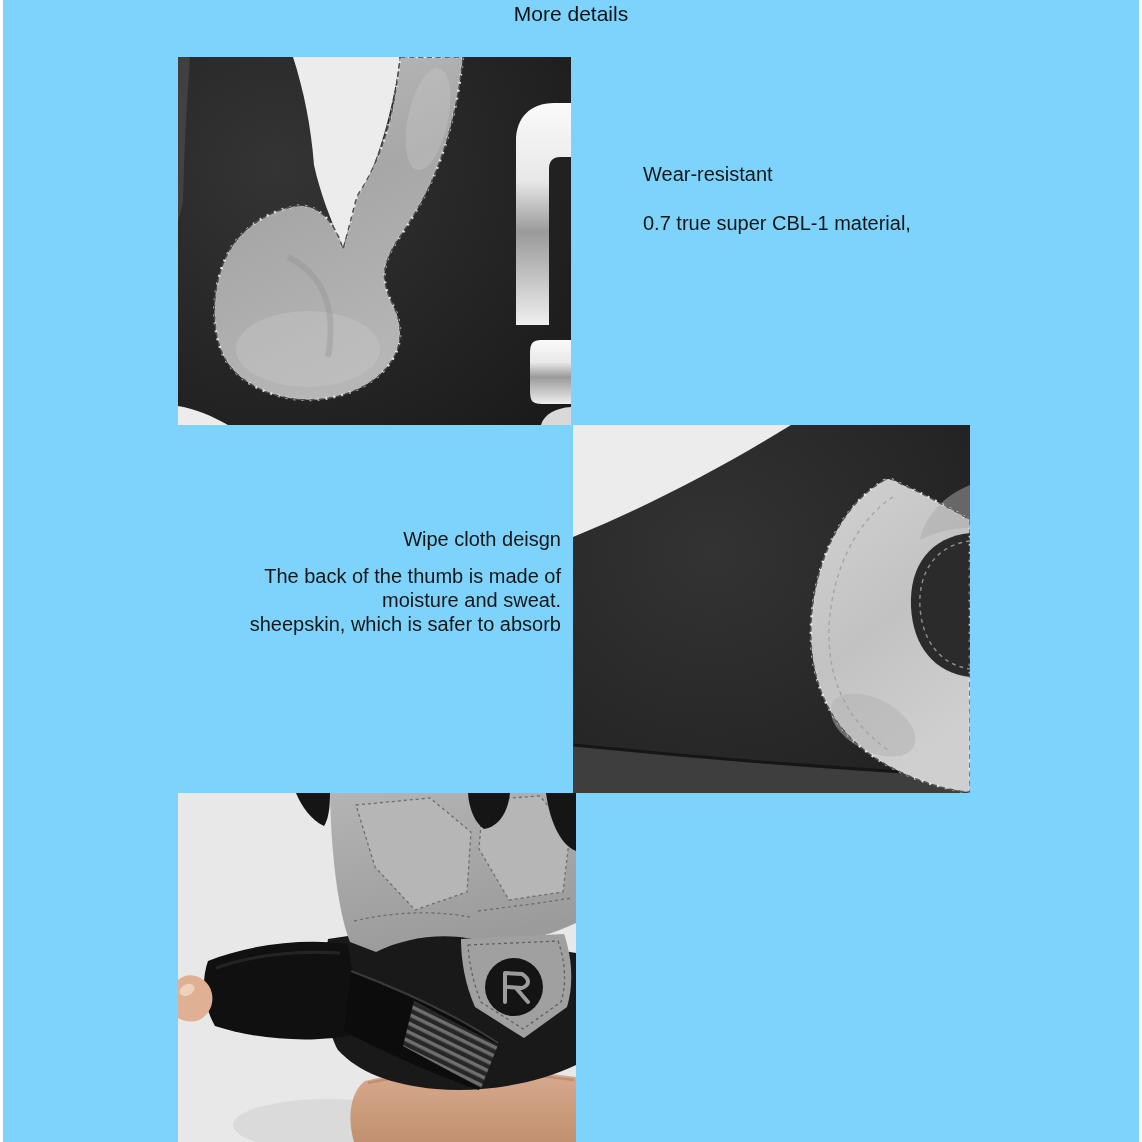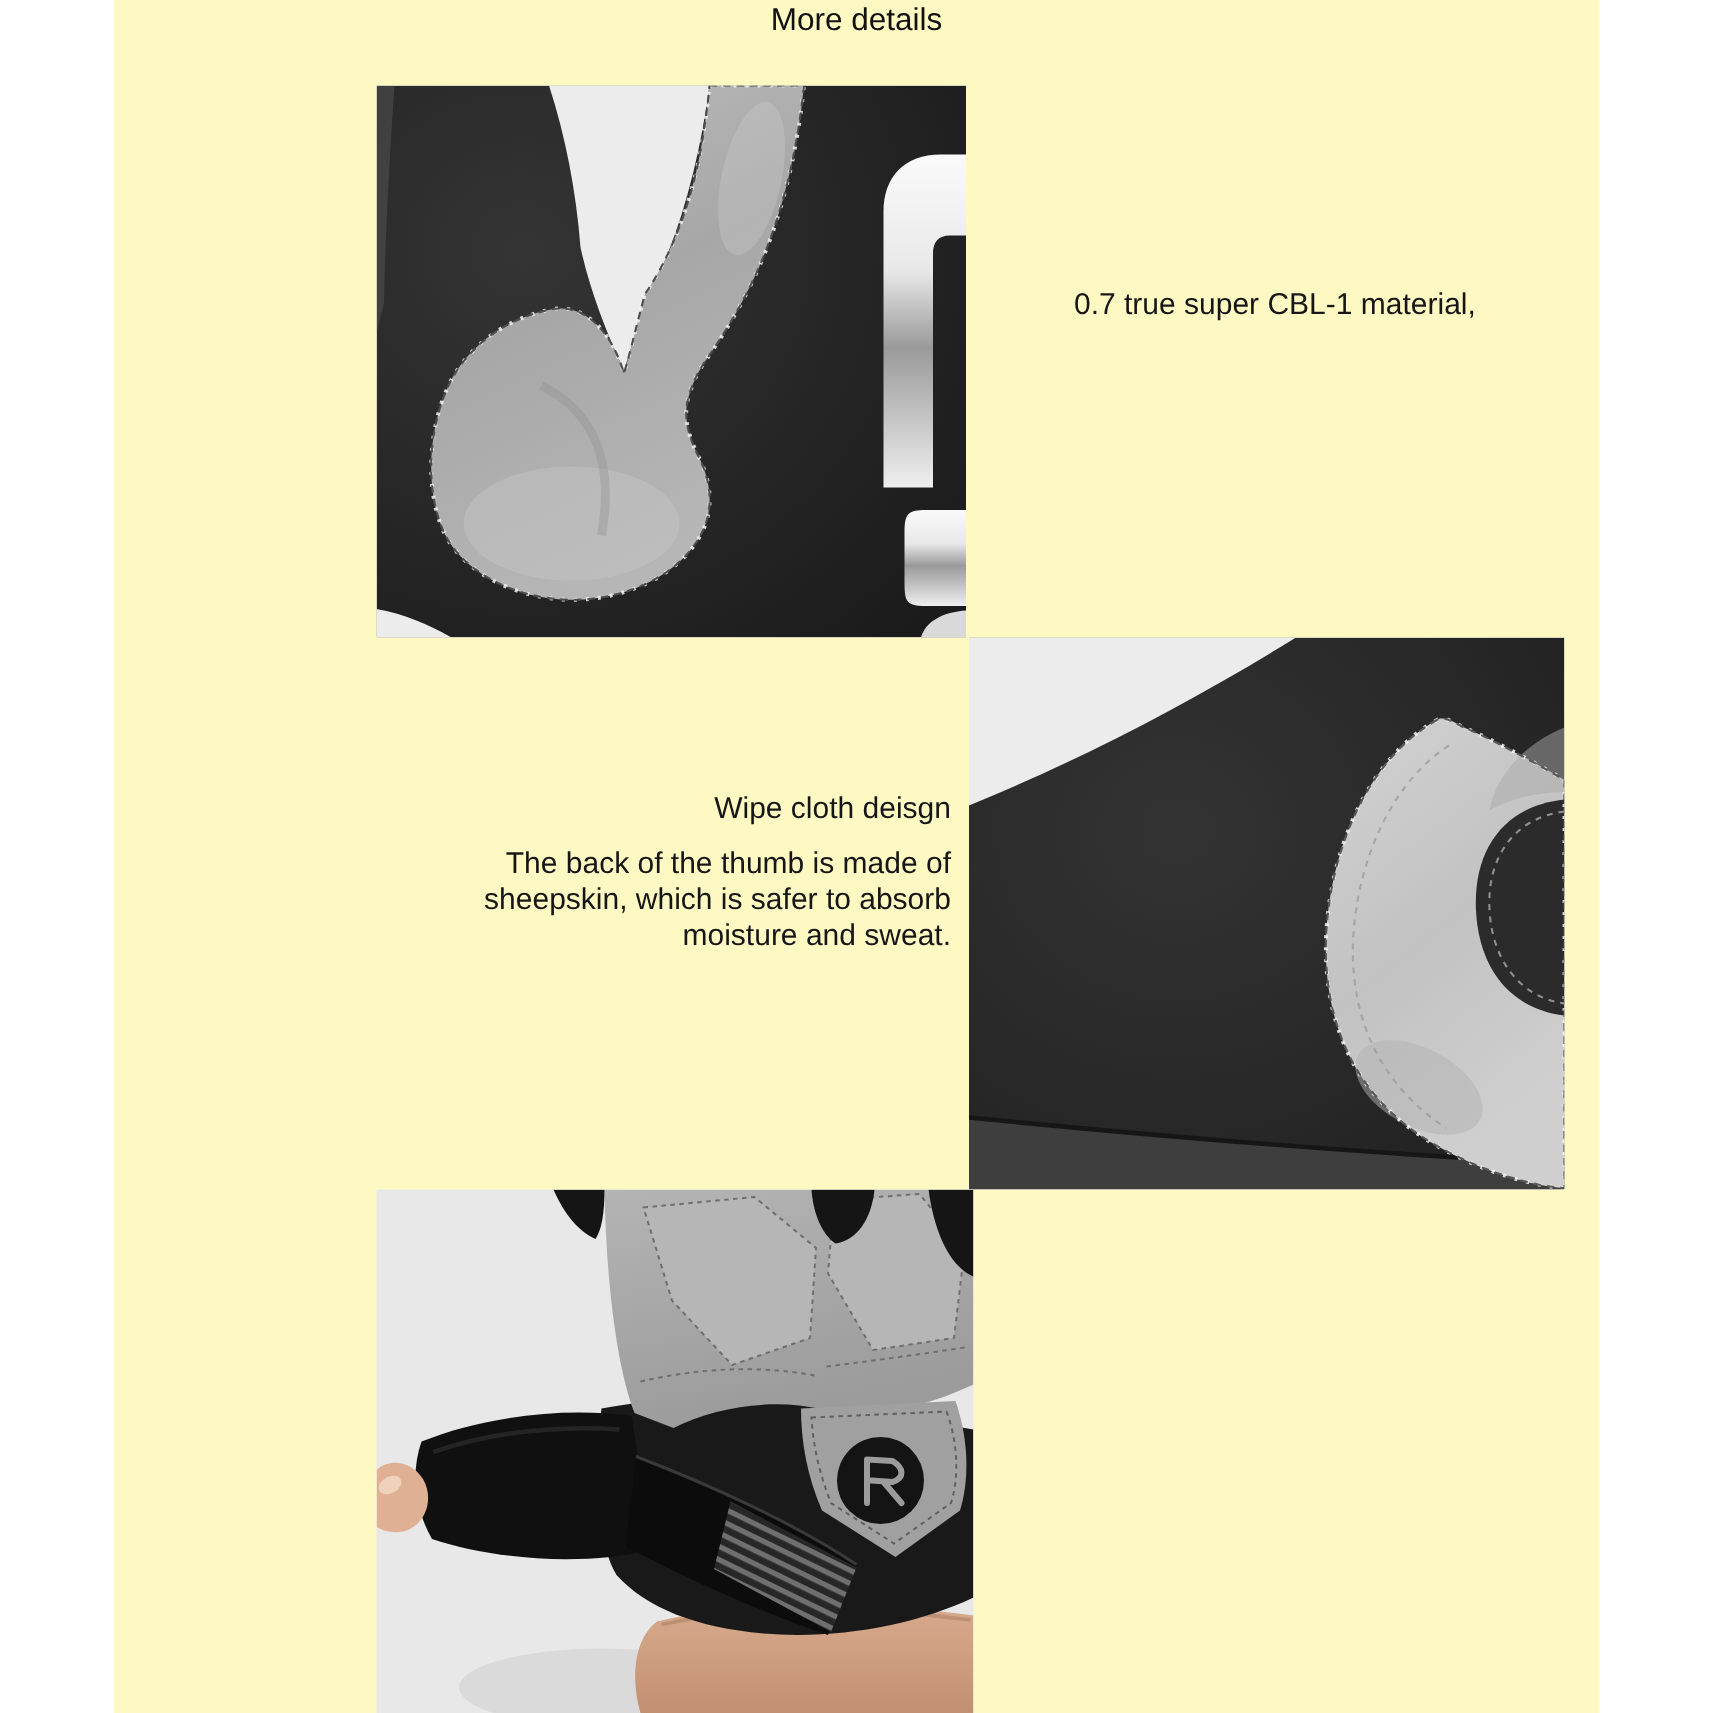--- a/index.html
+++ b/index.html
@@ -1,18 +1,18 @@
 <!DOCTYPE html>
 <html><head>
 <meta charset="utf-8">
 <style>
   html,body{margin:0;padding:0;background:#ffffff;}
   .page{
-    position:relative;width:990px;height:1142px;margin:0 auto;
-    background:#fef9c3;overflow:hidden;
+    position:relative;width:1136px;height:1142px;margin:0 auto;
+    background:#7dd3fc;overflow:hidden;
     font-family:"Liberation Sans","DejaVu Sans",sans-serif;
     color:#1c1c1c;
   }
   .page-title{
     position:absolute;top:1px;left:0;right:0;
     text-align:center;font-size:21px;line-height:26px;font-weight:400;color:#111;
   }
   .photo{position:absolute;overflow:hidden;background:#ececec;}
   .photo svg{display:block;width:100%;height:100%;}
   .photo-1{left:175px;top:57px;width:393px;height:368px;}
@@ -83,20 +83,21 @@
         <path d="M376,46 C352,46 338,61 338,84 L338,268 L371,268 L371,112
                  C371,104 375,100 382,100 L393,100 L393,46 Z" fill="url(#g1-silver)"></path>
         <path d="M366,283 L393,283 L393,347 L366,347 C353,347 352,344 352,331
                  L352,297 C352,285 355,283 366,283 Z" fill="url(#g1-silver)"></path>
         <path d="M363,368 C366,357 378,351 393,350 L393,368 Z" fill="#d9d9d9"></path>
       </g>
     </svg>
   </div>
 
   <div class="caption caption-1">
+    <div class="cap-heading">Wear-resistant</div>
     <div class="cap-body">0.7 true super CBL-1 material,</div>
   </div>
 
   <div class="photo photo-2">
     <svg viewBox="0 0 397 368" preserveAspectRatio="none">
       <defs>
         <radialGradient id="g2-black" cx="0.35" cy="0.35" r="1.1">
           <stop offset="0" stop-color="#333333"></stop>
             <stop offset="0.55" stop-color="#262626"></stop>
             <stop offset="1" stop-color="#191919"></stop>
@@ -133,22 +134,22 @@
         <path d="M320,72 C284,95 259,145 256,202 C254,258 277,300 318,327" fill="none" stroke="#9c9c9c" stroke-width="1.4" stroke-dasharray="4 4" opacity="0.8"></path>
         <path d="M397,116 C364,120 345,146 347,182 C349,216 368,240 397,244" fill="none" stroke="#8f8f8f" stroke-width="1.4" stroke-dasharray="4 4"></path>
       </g>
     </svg>
   </div>
 
   <div class="caption caption-2">
     <div class="cap-heading">Wipe cloth deisgn</div>
     <div class="cap-body">
       <div>The back of the thumb is made of</div>
+      <div>moisture and sweat.</div>
       <div>sheepskin, which is safer to absorb</div>
-      <div>moisture and sweat.</div>
     </div>
   </div>
 
   <div class="photo photo-3">
     <svg viewBox="0 0 398 349" preserveAspectRatio="none">
       <defs>
         <linearGradient id="g3-skin" x1="0" y1="0" x2="0" y2="1">
           <stop offset="0" stop-color="#d8aa8d"></stop>
             <stop offset="1" stop-color="#c19070"></stop>
         </linearGradient>

